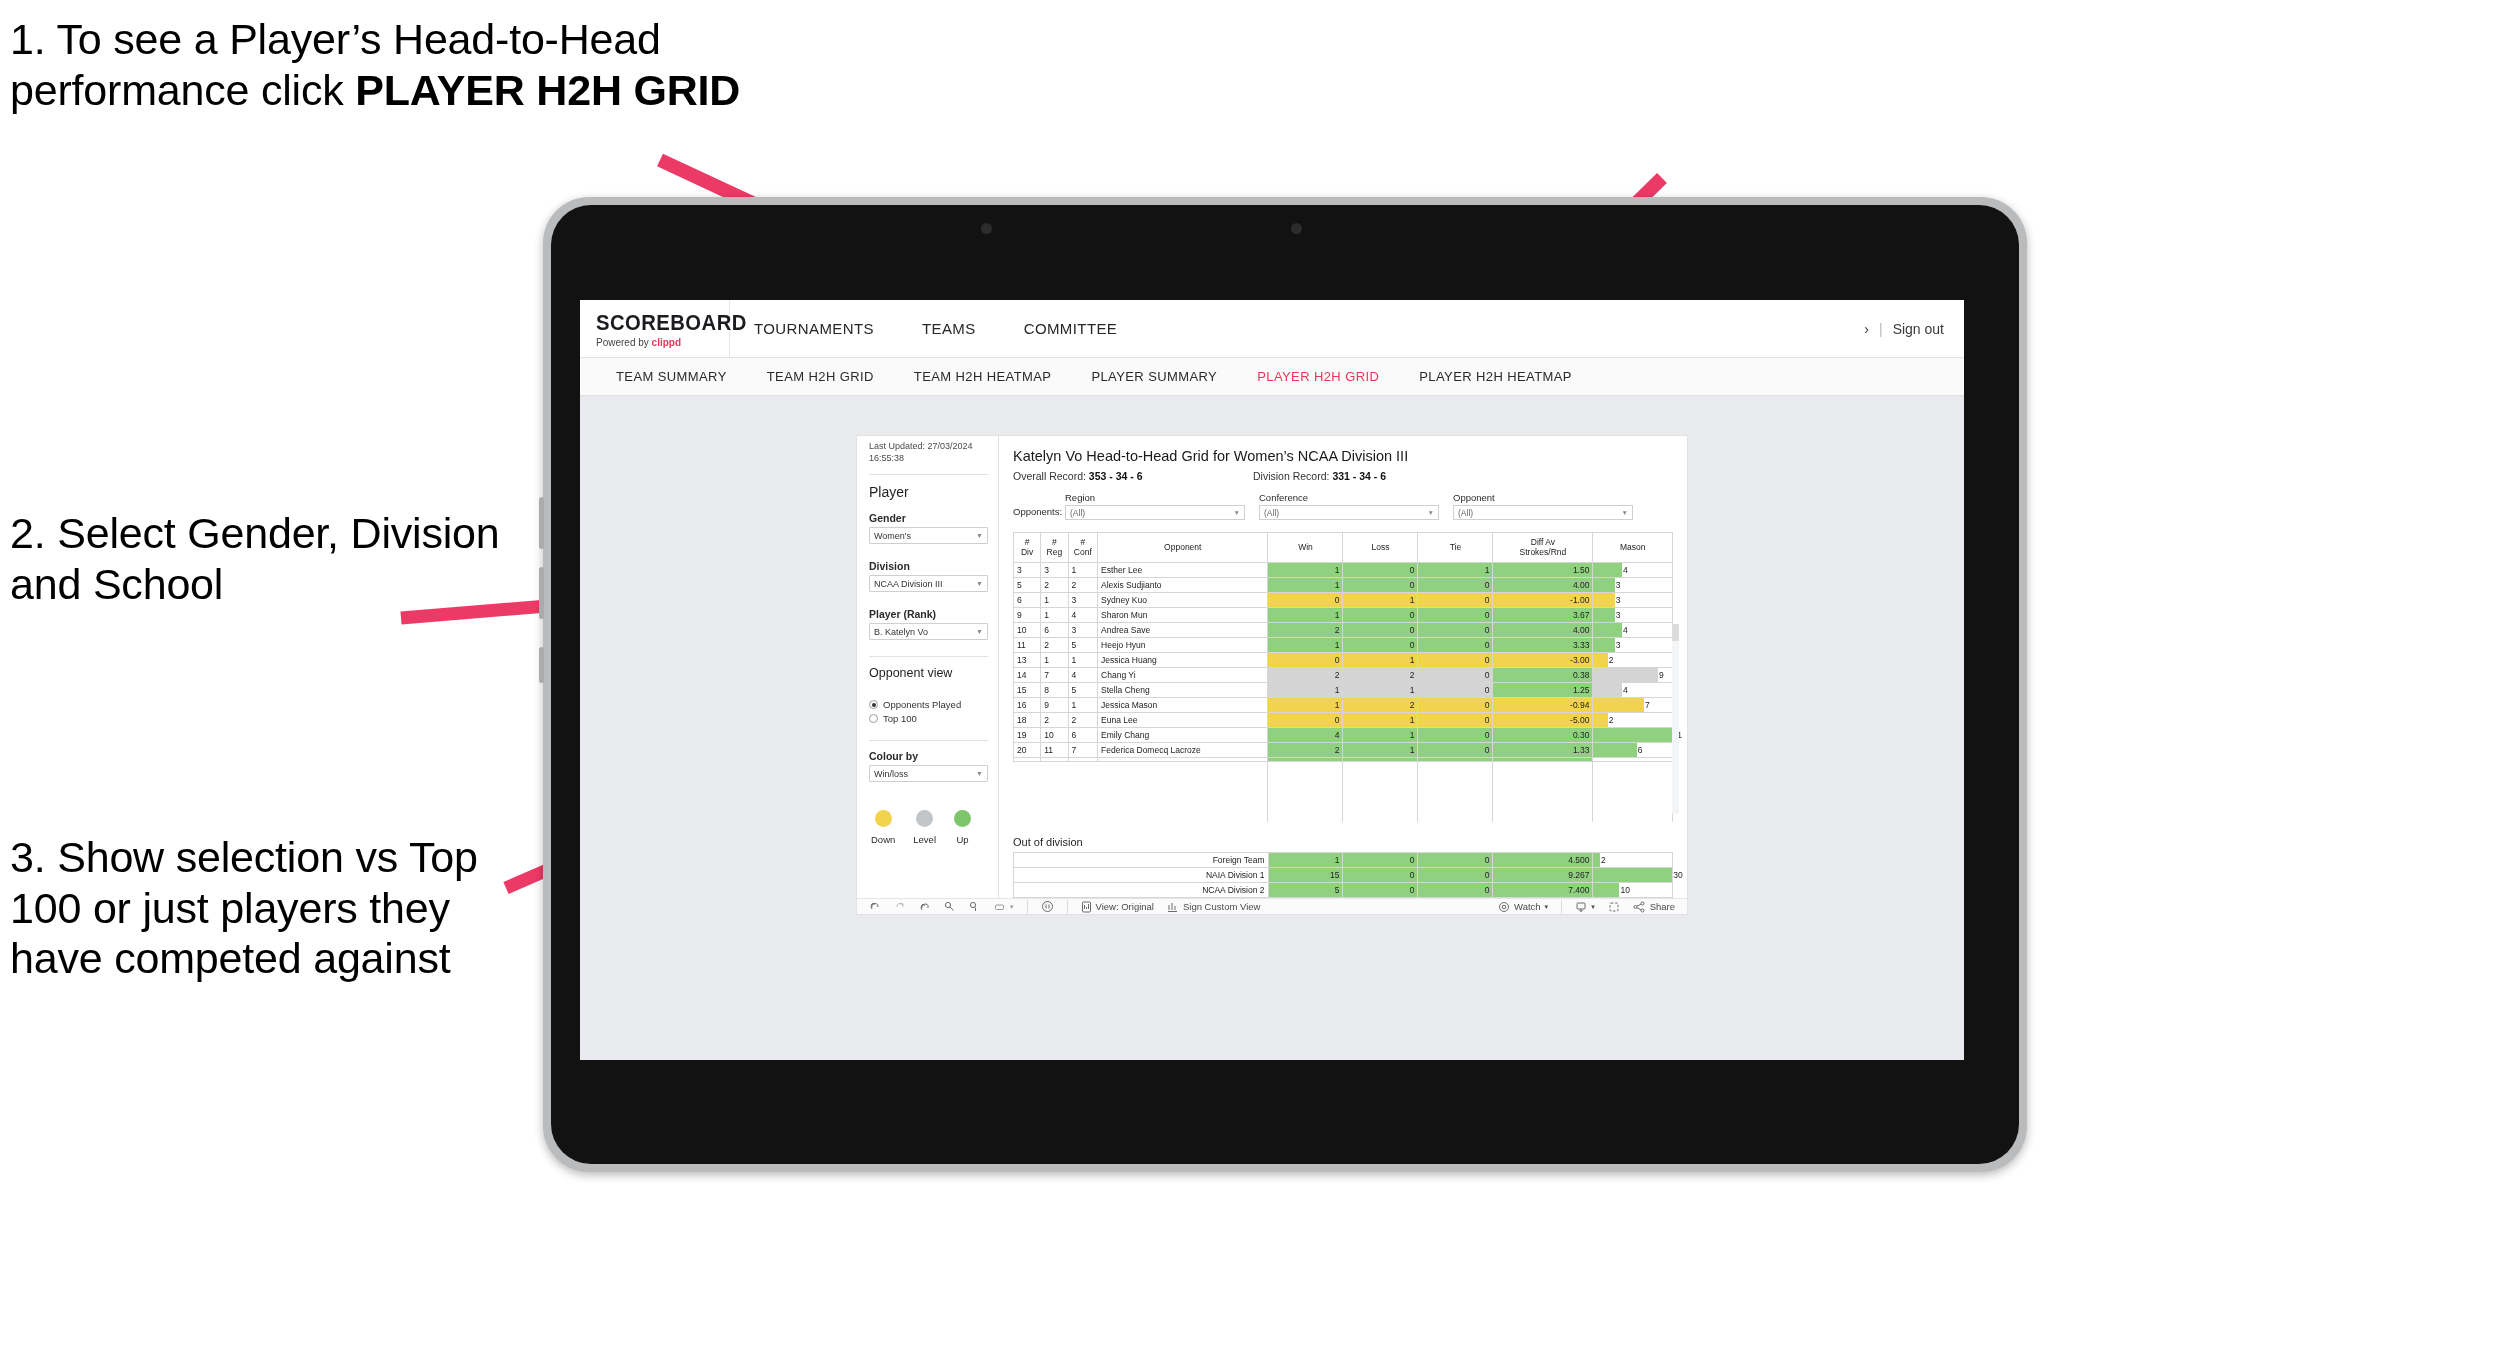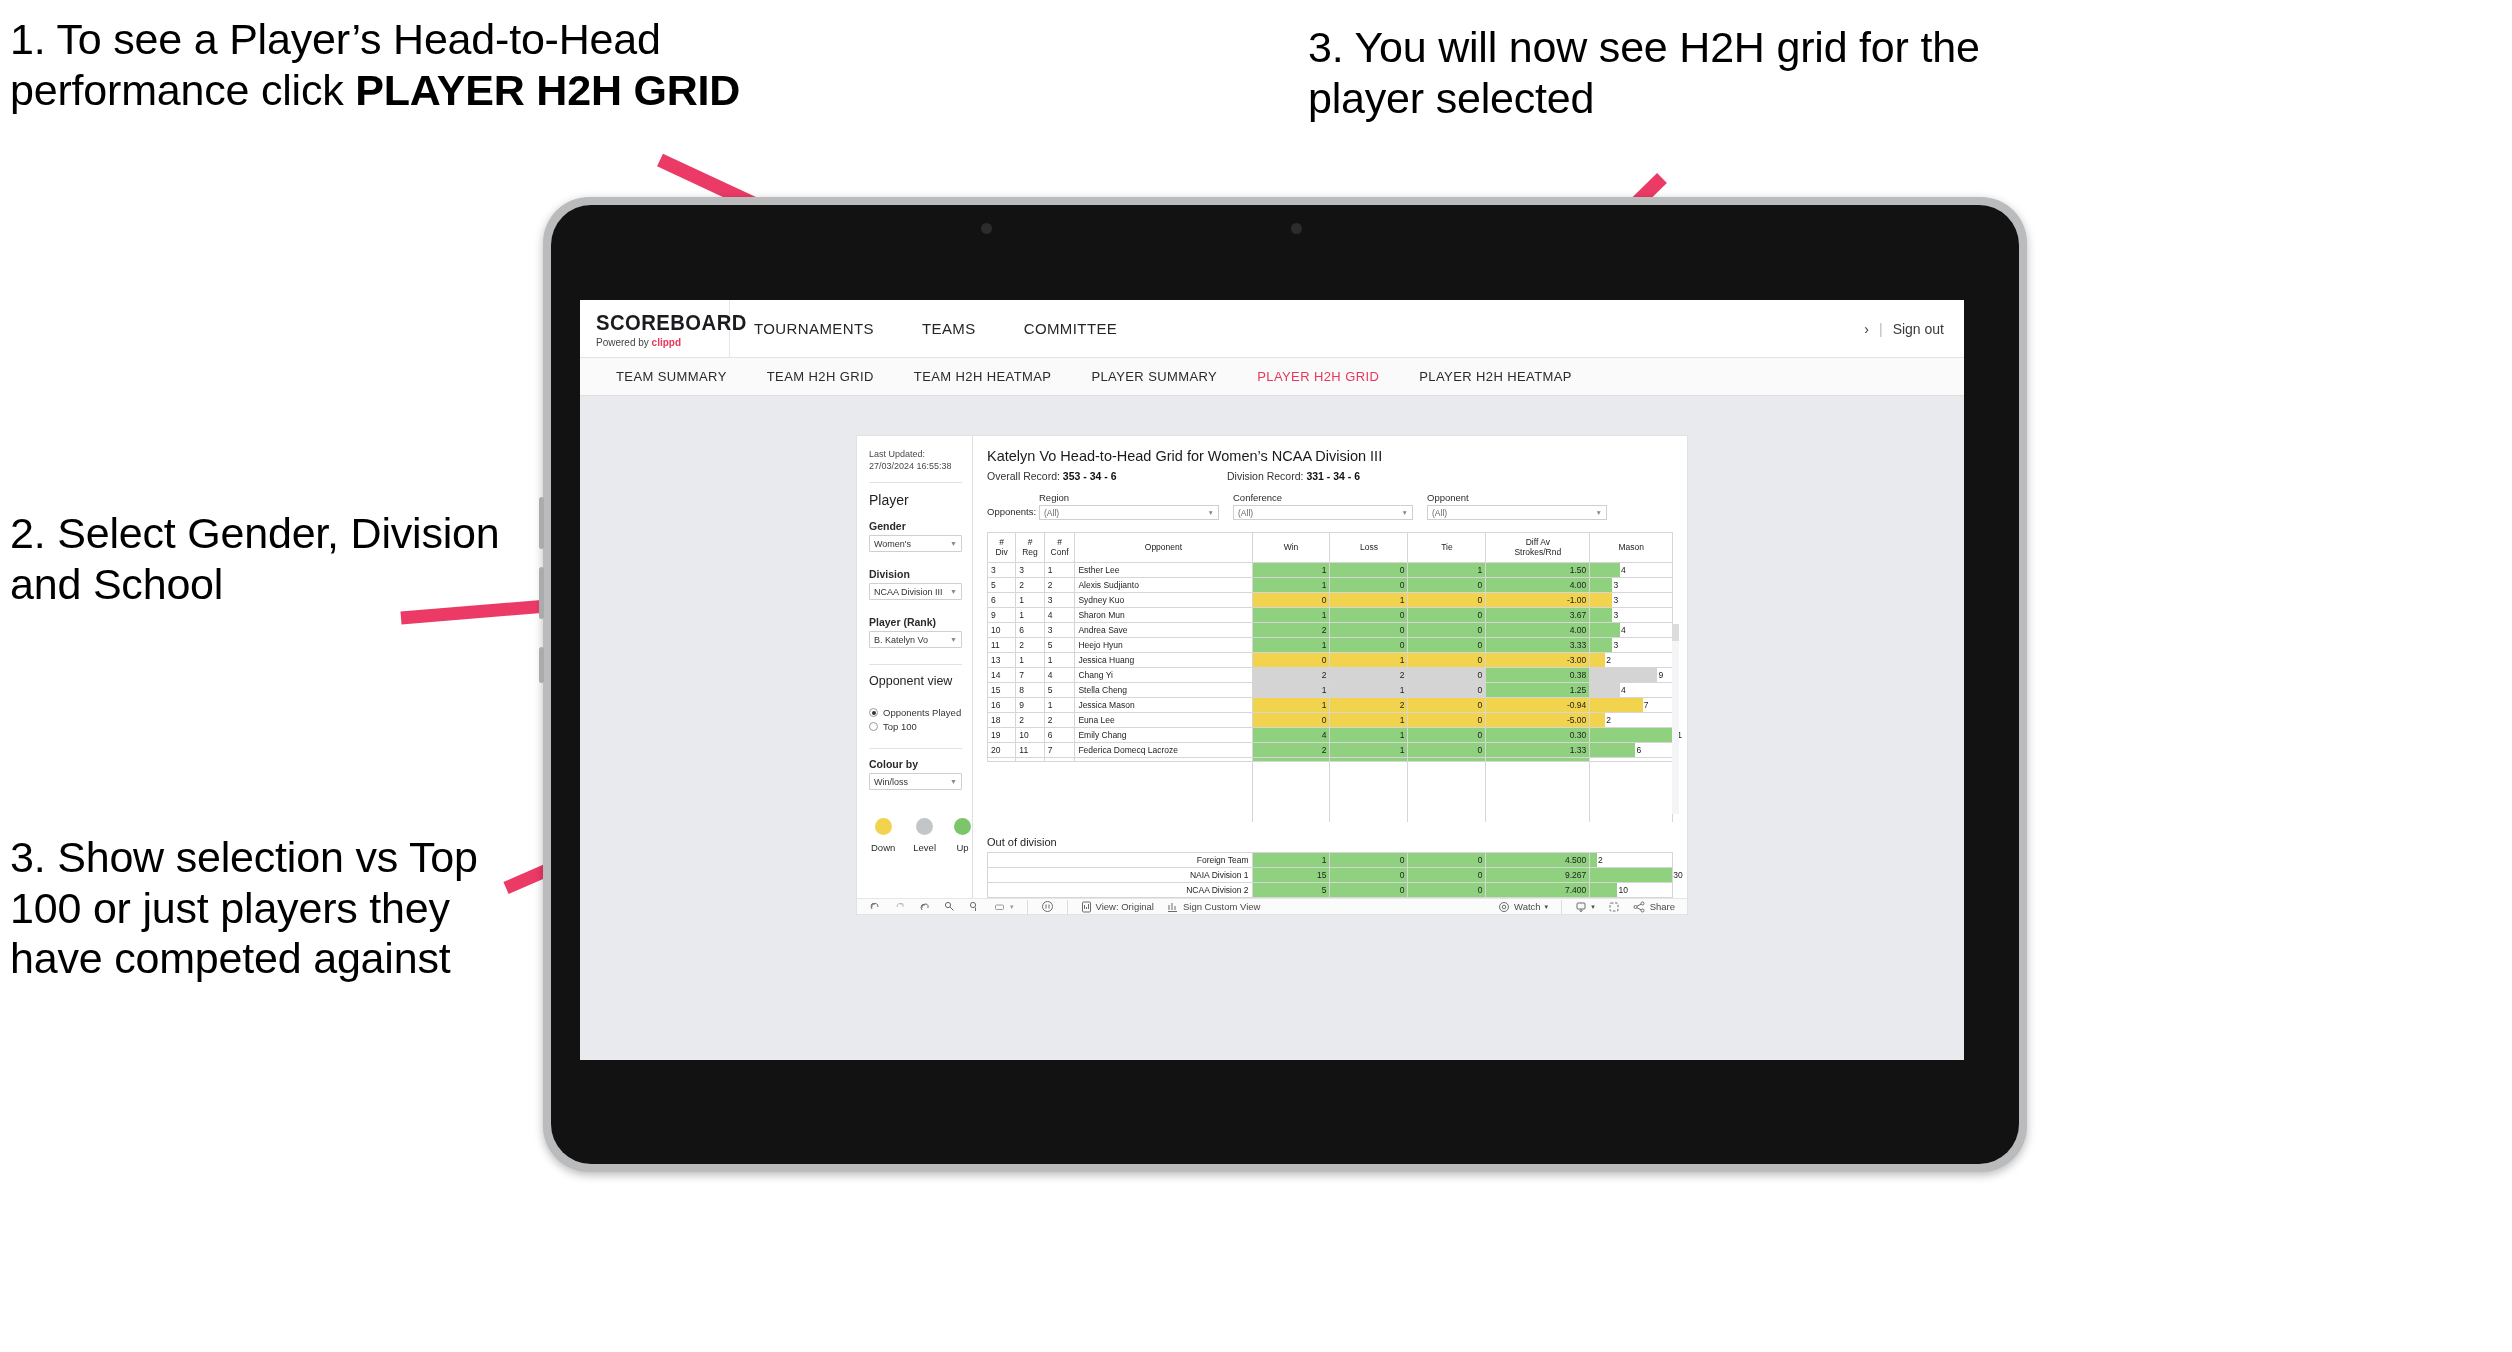--- a/index.html
+++ b/index.html
@@ -82,21 +82,21 @@
              height:100%; display:flex; align-items:center;text-align:right; }
   .subitem.active { color:#e8375a; }
 
   
   #vizarea { padding: 40px 0 0 0; display:flex; justify-content:center; }
   #viz { width: 830px; background:#fff; display:flex; flex-direction:column;
          box-shadow: 0 0 0 1px #e2e2e2; }
   #vizbody { display:flex; }
 
   
-  #leftpanel { width: 116px; border-right:1px solid #e0e0e0; padding:12px 10px 10px 12px;
+  #leftpanel { width: 142px; border-right:1px solid #e0e0e0; padding:4px 10px 10px 12px;
                font-size:10px; color:#2a2a2a; }
   .lu { font-size:9px; color:#4a4a4a; line-height:1.35; }
   .hr { height:1px; background:#e2e2e2; margin:10px 0 9px 0; }
   .ph { font-size:14px; color:#1f1f1f; margin-bottom:12px; }
   .flabel { font-size:10.5px; font-weight:bold; color:#2a2a2a; margin-bottom:3px; }
   .fsel { height:17px; border:1px solid #cfcfcf; background:#fff; border-radius:1px;
           display:flex; align-items:center; justify-content:space-between;
           padding:0 4px; font-size:9px; color:#333; margin-bottom:16px; }
   .fsel .cv { color:#8a8a8a; font-size:7px; }
   .ovh { font-size:12.5px; color:#1f1f1f; margin-bottom:19px; }
@@ -160,21 +160,20 @@
 </style>
 </head>
 <body>
 
 <div id="stage">
 
   <div class="anno" id="anno1"><span>1. To see a Player’s Head-to-Head performance click </span><b>PLAYER H2H GRID</b></div>
 
   <div class="anno" id="anno2">2. Select Gender, Division and School</div>
   <div class="anno" id="anno3">3. Show selection vs Top 100 or just players they have competed against</div>
-  <div class="anno" id="anno4">3. You will now see H2H grid for the player selected</div>
 
   <svg class="arrow" style="left:650px; top:150px;" width="460" height="250" viewBox="0 0 460 250">
     <path d="M10 10 L400 192" stroke="#ec3a66" stroke-width="14" fill="none"></path>
     <path d="M420 205 L356 178 L382 146 Z" fill="#ec3a66"></path>
   </svg>
 
   <svg class="arrow" style="left:395px; top:570px;" width="450" height="70" viewBox="0 0 450 70">
     <path d="M6 48 L370 18" stroke="#ec3a66" stroke-width="13" fill="none"></path>
     <path d="M410 14 L358 40 L354 -2 Z" fill="#ec3a66"></path>
   </svg>

